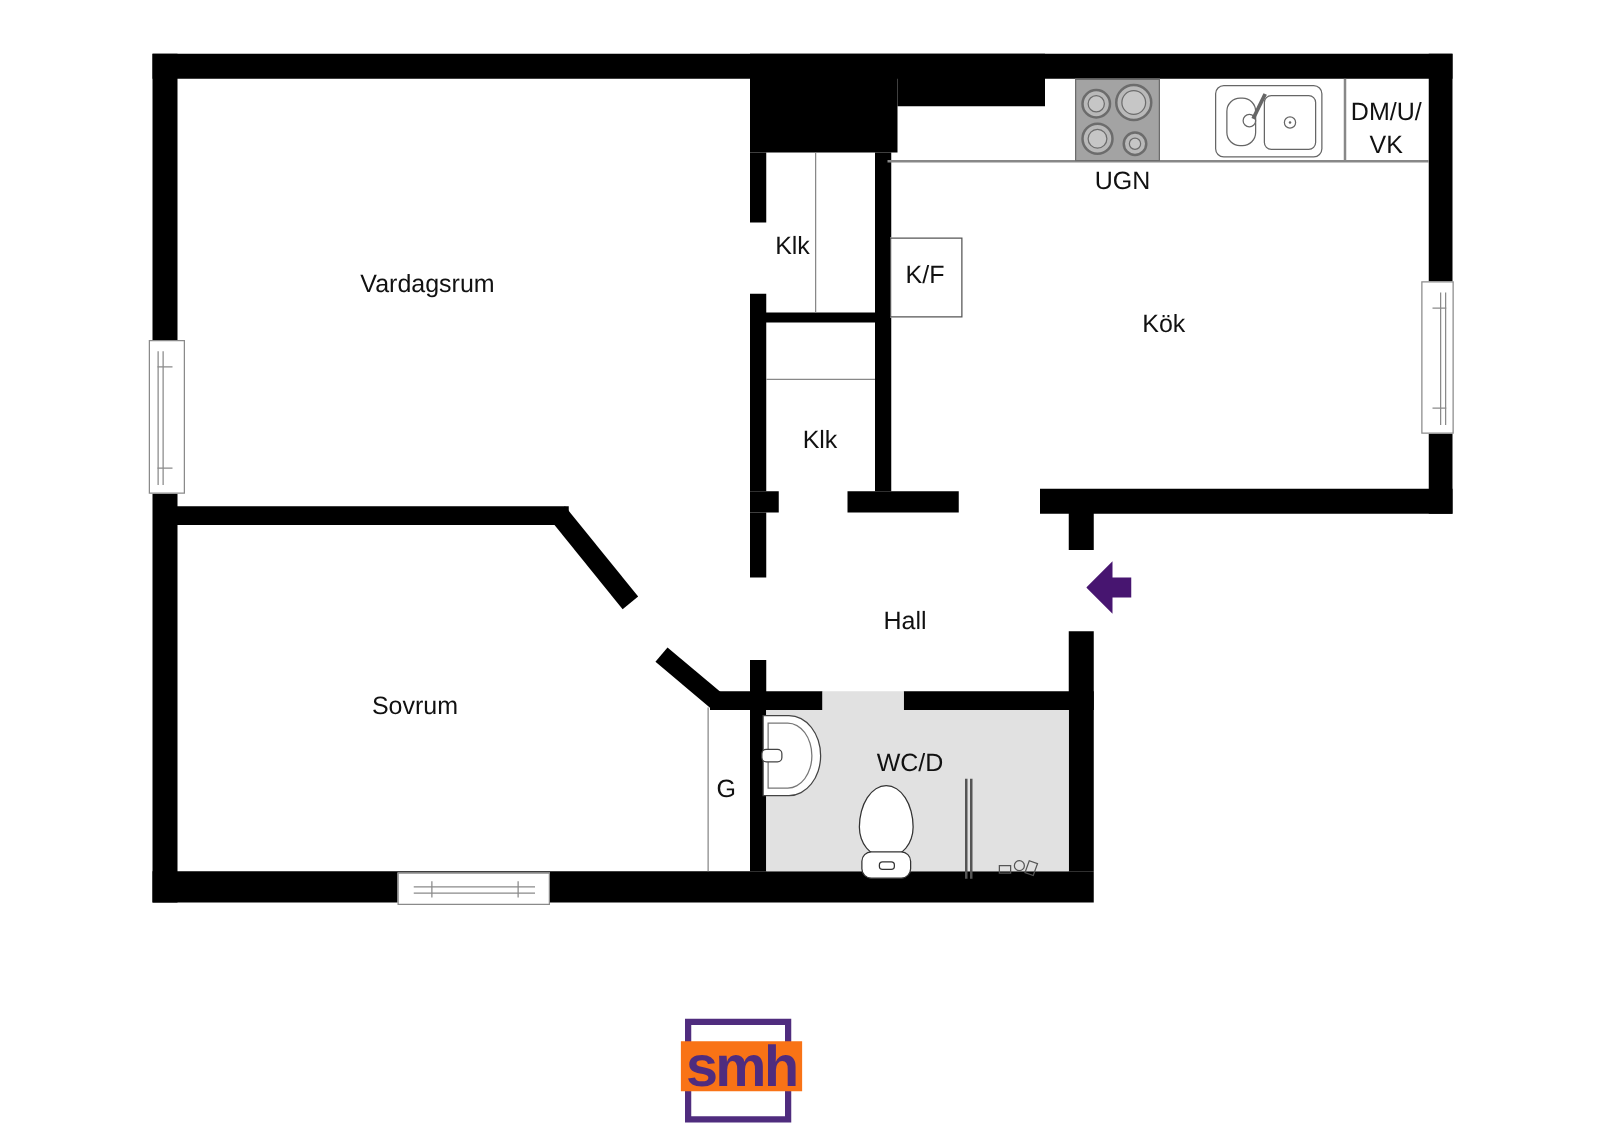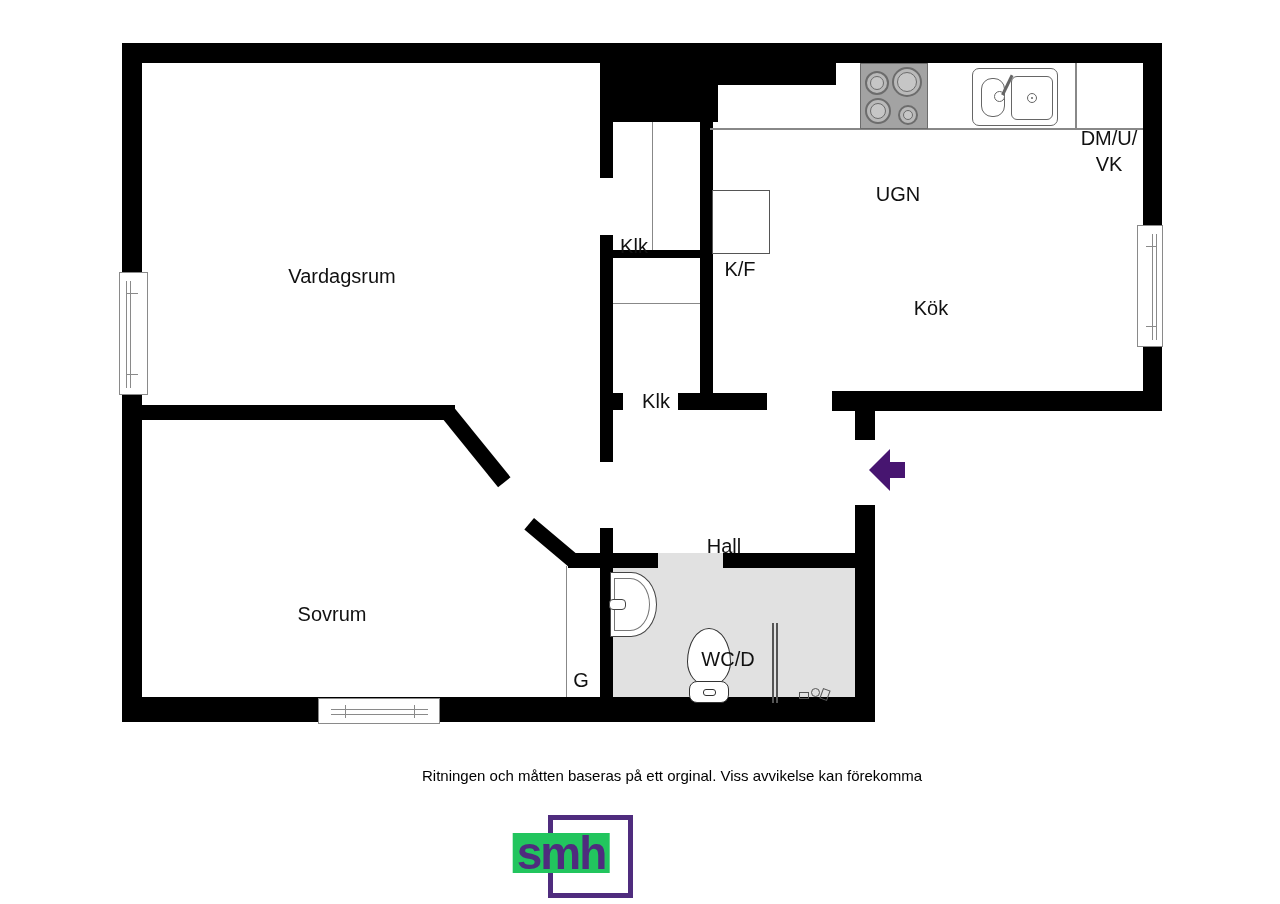--- a/index.html
+++ b/index.html
@@ -2,35 +2,35 @@
 <html><head>
 <meta charset="utf-8">
 <style>
   html,body{margin:0;padding:0;background:#fff;}
   #plan{position:relative;width:1280px;height:904px;background:#ffffff;overflow:hidden;
         font-family:"Liberation Sans",sans-serif;}
   .wall{position:absolute;background:#000;}
   .thin{position:absolute;background:#888;}
   .box{position:absolute;border:1px solid #555;background:#fff;}
   .label{position:absolute;transform:translate(-50%,-50%);font-size:20px;color:#111;
-         white-space:nowrap;text-align:center;margin-top:48px;}
+         white-space:nowrap;text-align:center;}
   .floor{position:absolute;background:#e1e1e1;}
   .win{position:absolute;background:#fff;border:1px solid #8a8a8a;box-sizing:border-box;}
   .fix{position:absolute;box-sizing:border-box;}
   .burner{position:absolute;border-radius:50%;border:2px solid #6c6c6c;background:#b9b9b9;box-sizing:border-box;}
   .burner:before{content:"";position:absolute;left:3px;top:3px;right:3px;bottom:3px;
                  border:1px solid #6c6c6c;border-radius:50%;background:#c6c6c6;}
   .diag{transform-origin:0 0;}
   #footer-text{position:absolute;left:672px;top:775px;transform:translate(-50%,-50%);
                font-size:15px;color:#000;white-space:nowrap;}
   #logo-square{position:absolute;left:548px;top:815px;width:85px;height:83px;
                border:5px solid #4f2c7e;box-sizing:border-box;}
-  #logo-monogram{position:absolute;left:561px;top:853px;transform:translate(-50%,-50%);
+  #logo-monogram{position:absolute;left:593px;top:853px;transform:translate(-50%,-50%);
                  font-size:46px;font-weight:bold;letter-spacing:-2px;color:#4f2c7e;
-                 background:#22c55e;padding:0 4px;line-height:40px;}
+                 background:#f97316;padding:0 4px;line-height:40px;}
   .brand-line{font-size:16px;letter-spacing:3.5px;color:#2a2a33;font-weight:600;line-height:23px;}
   #brand-text{position:absolute;left:651px;top:829px;}
 </style>
 </head>
 <body>
 
 <div id="plan">
 
   <div class="wall" style="left:122px;top:43px;width:1040px;height:20px;"></div>
   <div class="wall" style="left:122px;top:43px;width:20px;height:679px;"></div>
@@ -128,18 +128,17 @@
   <div class="label" style="left:1109px;top:103px;line-height:26px;">
     <span>DM/U/</span><br>
     <span>VK</span>
   </div>
   <div class="label" style="left:656px;top:353px;">Klk</div>
   <div class="label" style="left:724px;top:498px;">Hall</div>
   <div class="label" style="left:332px;top:566px;">Sovrum</div>
   <div class="label" style="left:581px;top:632px;">G</div>
   <div class="label" style="left:728px;top:611px;">WC/D</div>
 
-  <div id="footer-text">Ritningen och måtten baseras på ett orginal. Viss avvikelse kan förekomma</div>
 
   <div id="logo-square"></div>
   <div id="logo-monogram">smh</div>
 
 </div>
 
 </body></html>

